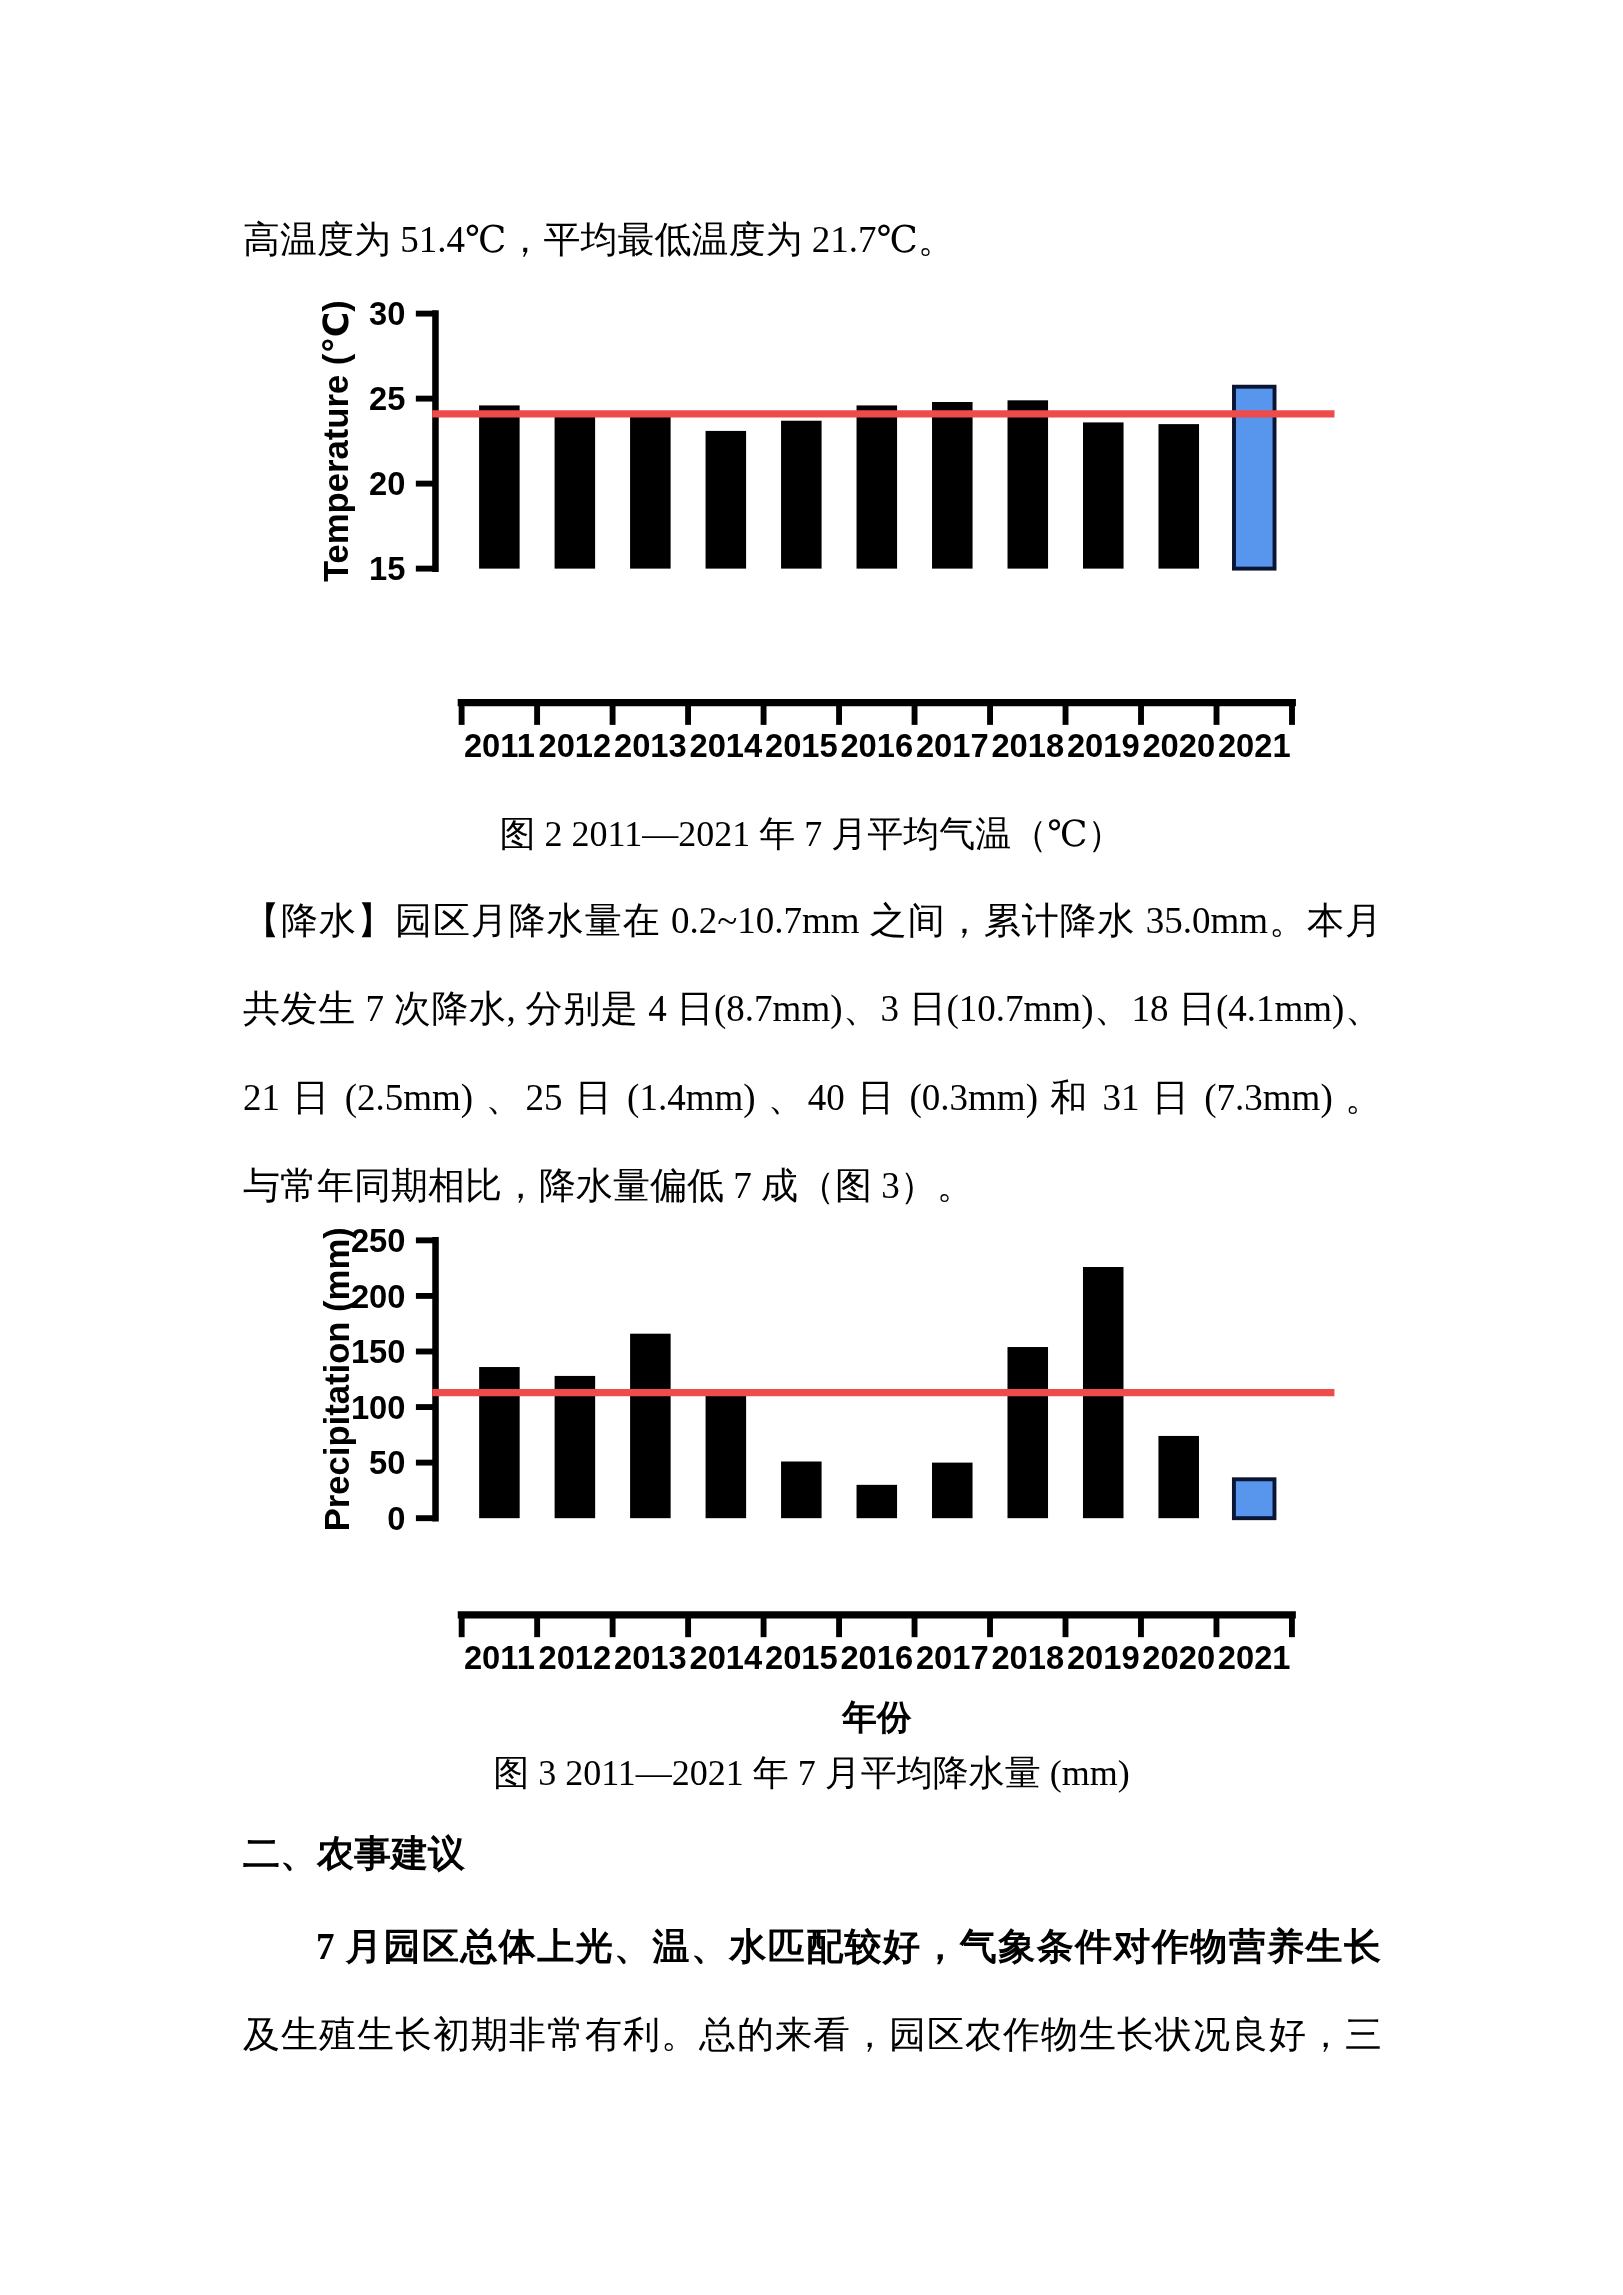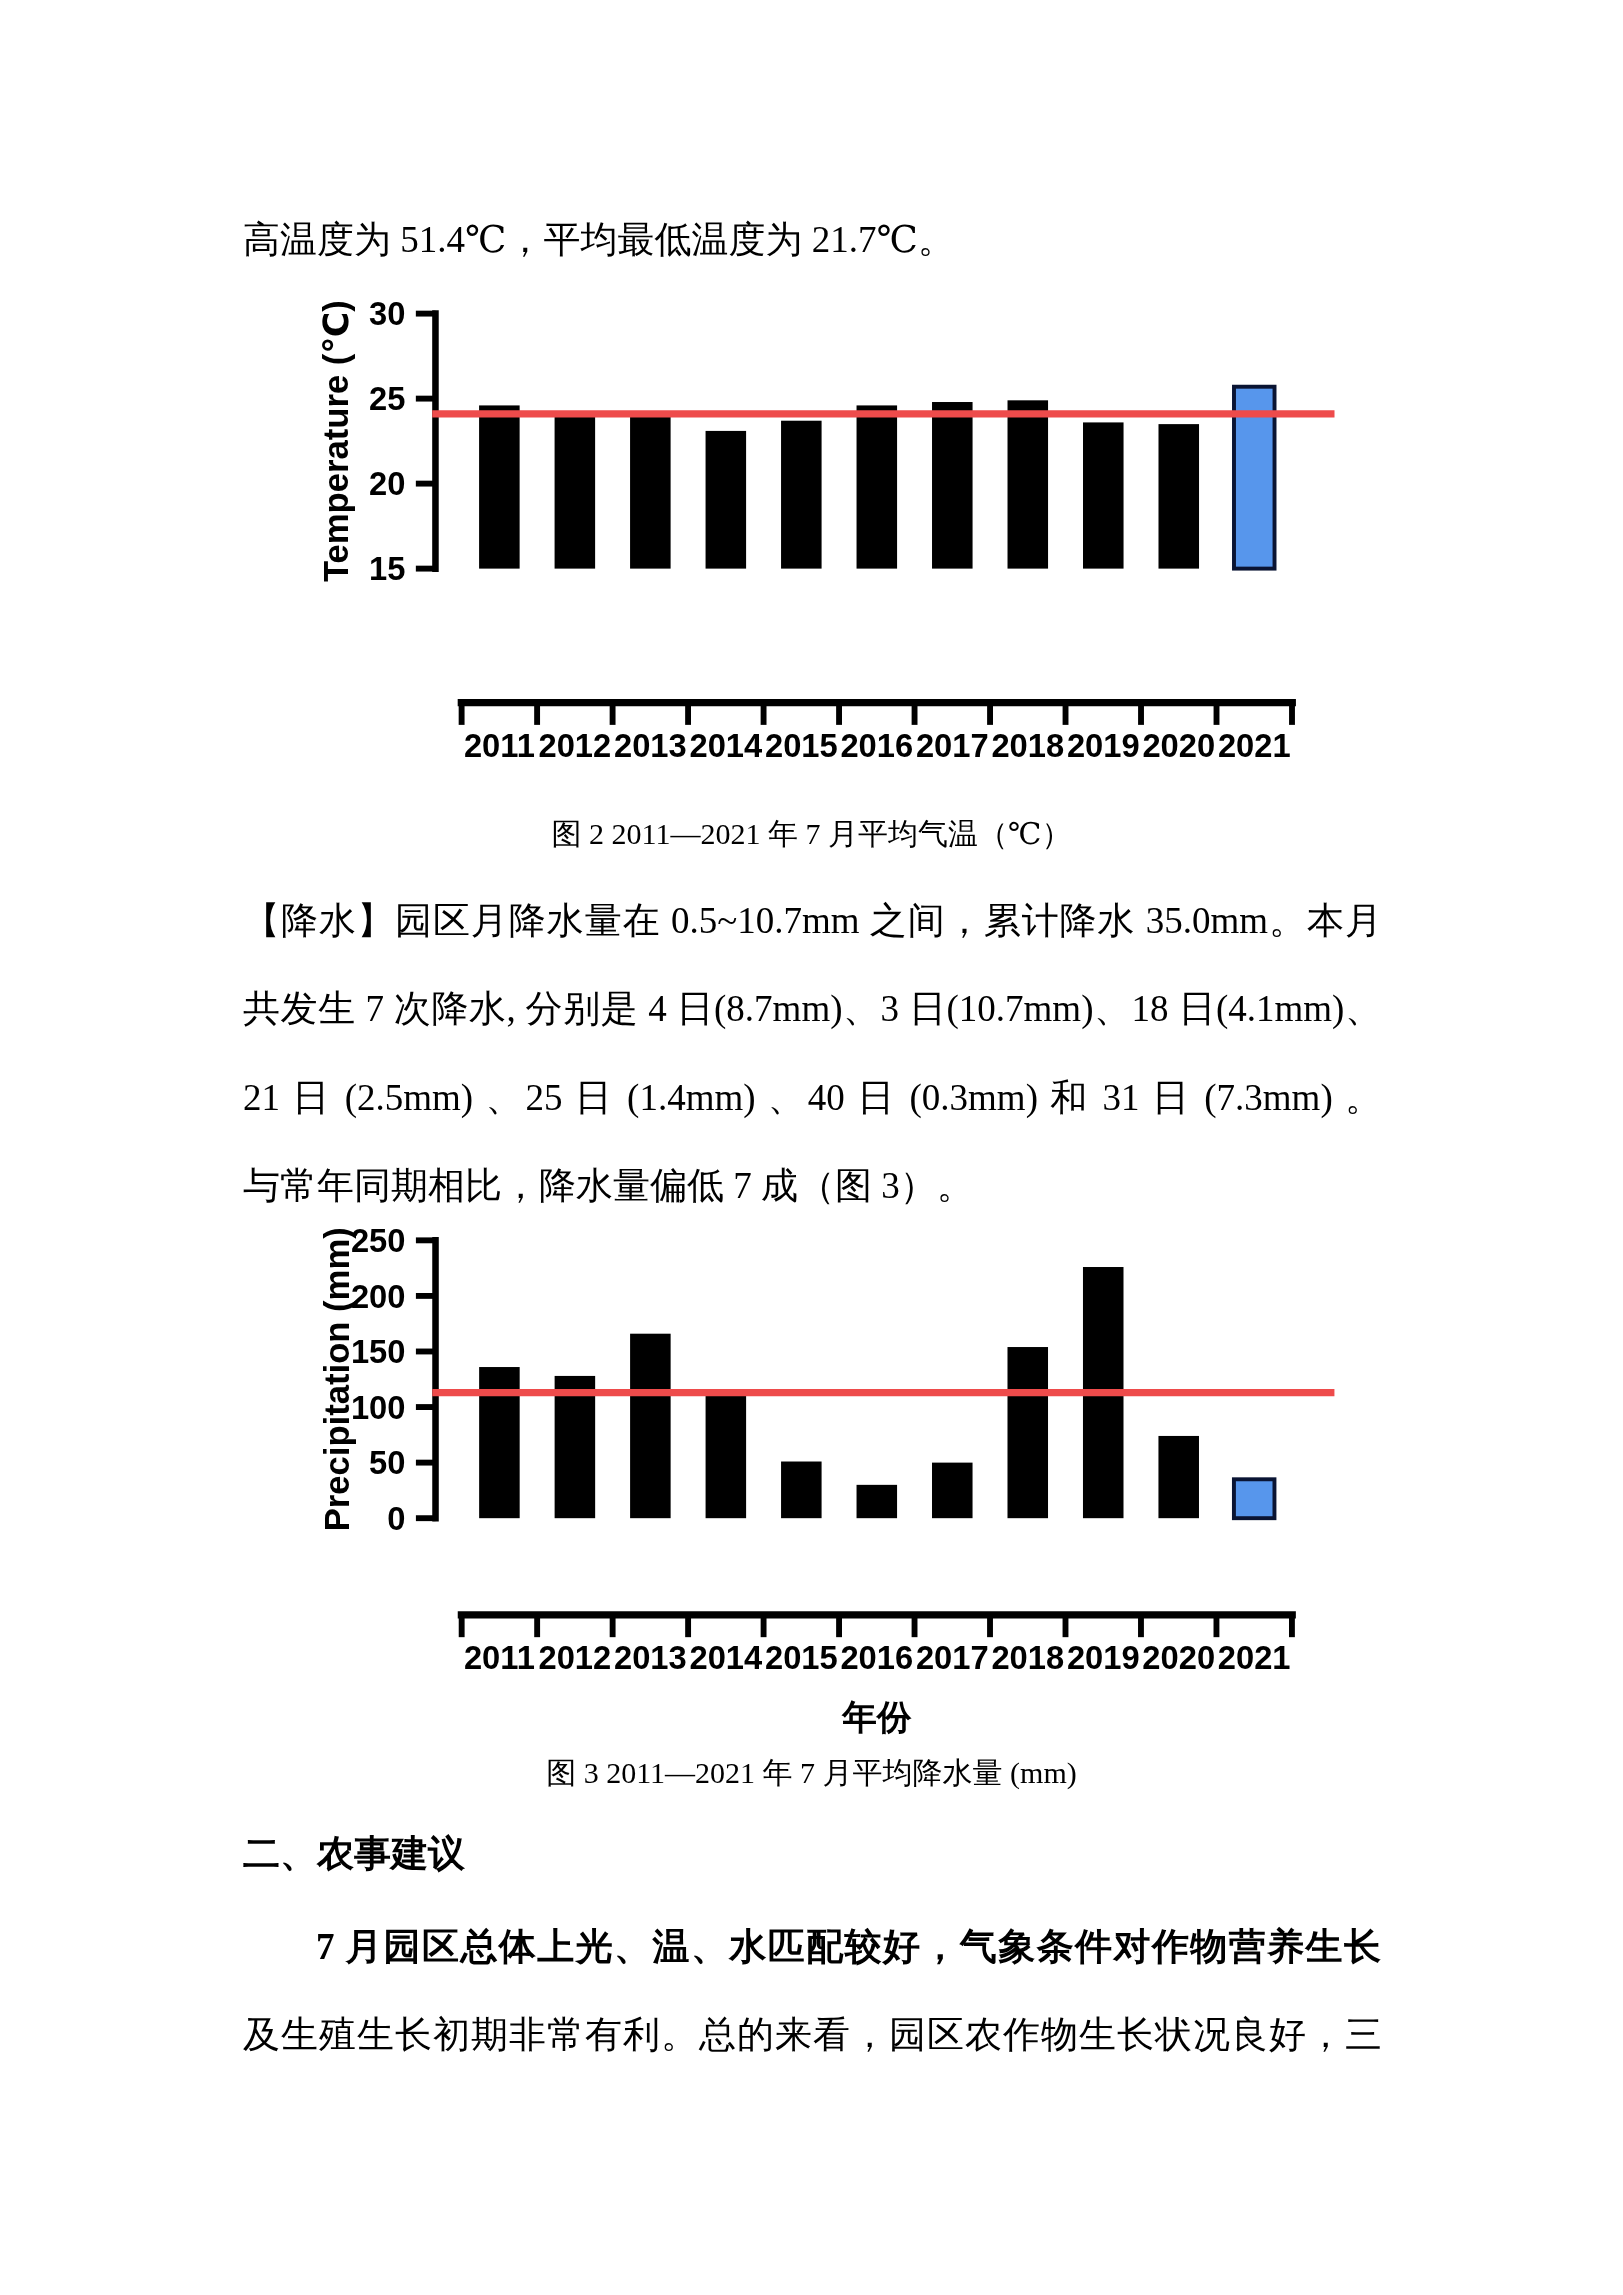--- a/index.html
+++ b/index.html
@@ -9,21 +9,21 @@
   }
   .abs{position:absolute;}
   .body-line{
     left:243px;width:1139px;font-size:37px;line-height:88px;
     white-space:nowrap;
   }
   .just{white-space:normal;text-align:justify;text-align-last:justify;}
   .indent{padding-left:73px;width:1065px;}
   .bold{font-weight:normal;}
   .caption{
-    left:0;width:1623px;text-align:center;font-size:30px;line-height:46px;
+    left:0;width:1623px;text-align:center;font-size:36px;line-height:46px;
   }
   .heading{
     left:243px;width:1139px;font-size:37px;line-height:88px;font-weight:bold;
   }
   figure{margin:0;}
   svg text{
     font-family:"Liberation Sans","DejaVu Sans",sans-serif;
     font-weight:bold;fill:#000;
   }
   svg .tick{font-size:50px;}
@@ -80,21 +80,21 @@
       <text x="995.4545454545455" y="708" text-anchor="middle" class="tick">2017</text>
       <text x="1110.909090909091" y="708" text-anchor="middle" class="tick">2018</text>
       <text x="1226.3636363636365" y="708" text-anchor="middle" class="tick">2019</text>
       <text x="1341.8181818181818" y="708" text-anchor="middle" class="tick">2020</text>
       <text x="1457.2727272727273" y="708" text-anchor="middle" class="tick">2021</text>
     </svg>
 </figure>
 
 <div class="abs caption" style="top:811px;">图 2 2011—2021 年 7 月平均气温（℃）</div>
 
-<div class="abs body-line just" style="top:877px;"><span class="bold">【降水】</span><span>园区月降水量在 0.5~10.7mm 之间，累计降水 35.0mm。本月</span></div>
+<div class="abs body-line just" style="top:877px;"><span class="bold">【降水】</span><span>园区月降水量在 0.2~10.7mm 之间，累计降水 35.0mm。本月</span></div>
 <div class="abs body-line just" style="top:965px;">共发生 7 次降水, 分别是 4 日(8.7mm)、3 日(10.7mm)、18 日(4.1mm)、</div>
 <div class="abs body-line just" style="top:1054px;">21 日 (2.5mm) 、25 日 (1.4mm) 、40 日 (0.3mm) 和 31 日 (7.3mm) 。</div>
 <div class="abs body-line" style="top:1142px;">与常年同期相比，降水量偏低 7 成（图 3）。</div>
 
 <figure class="abs" style="left:301px;top:1224px;width:1047px;height:523px;">
   <svg id="chart-1" width="1047" height="523" viewBox="0 0 1600 800">
       <line x1="205" y1="20" x2="205" y2="455" stroke="#000" stroke-width="10"></line>
       <line x1="175" y1="450" x2="205" y2="450" stroke="#000" stroke-width="9"></line>
       <text x="159" y="468" text-anchor="end" class="tick">0</text>
       <line x1="175" y1="365" x2="205" y2="365" stroke="#000" stroke-width="9"></line>

